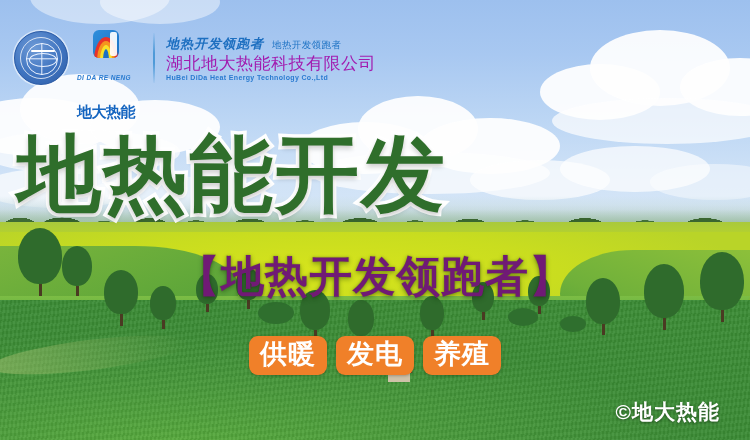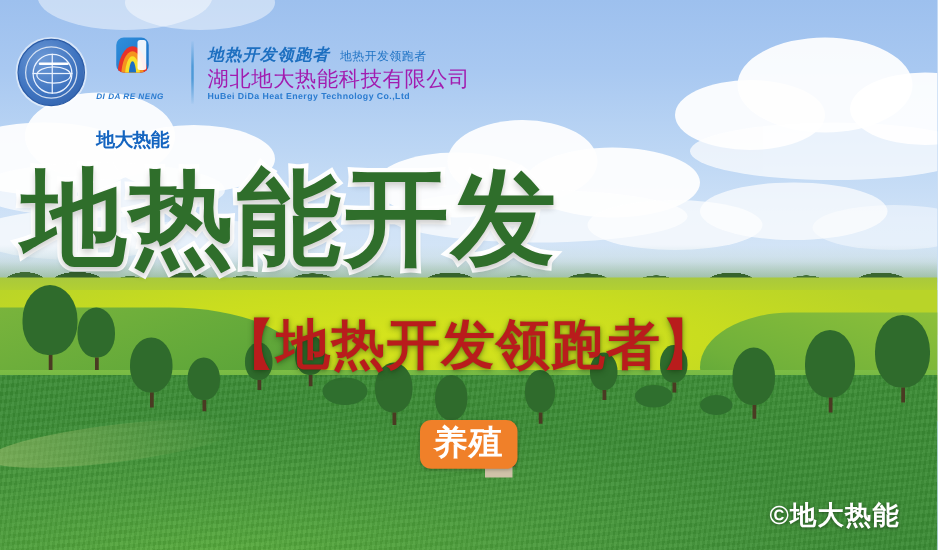--- a/index.html
+++ b/index.html
@@ -216,21 +216,21 @@
     -webkit-text-stroke:7px #ffffff;
     paint-order:stroke fill;
     text-shadow:0 3px 5px rgba(0,0,0,.20);
     white-space:nowrap;
   }
 
   .subtitle {
     position:absolute; left:0; top:253px; width:750px;
     text-align:center; z-index:5;
     font-size:43px; line-height:46px; font-weight:bold;
-    color:#b91c1c; letter-spacing:1px;
+    color:#701a75; letter-spacing:1px;
     text-shadow:0 2px 5px rgba(20,50,10,.45), 0 0 2px rgba(20,50,10,.35);
     white-space:nowrap;
   }
 
   
   .tags {
     position:absolute; left:0; top:336px; width:750px;
     display:flex; justify-content:center; align-items:center; gap:9px;
     z-index:5;
   }
@@ -406,18 +406,20 @@
       </div>
       <div class="bt-company">湖北地大热能科技有限公司</div>
       <div class="bt-en">HuBei DiDa Heat Energy Technology Co.,Ltd</div>
     </div>
   </div>
 
   <div class="headline">地热能开发</div>
   <div class="subtitle">【地热开发领跑者】</div>
 
   <div class="tags">
+    <span class="tag">供暖</span>
+    <span class="tag">发电</span>
     <span class="tag">养殖</span>
   </div>
 
   <div class="watermark">©地大热能</div>
 
 </div>
 
 </body></html>

